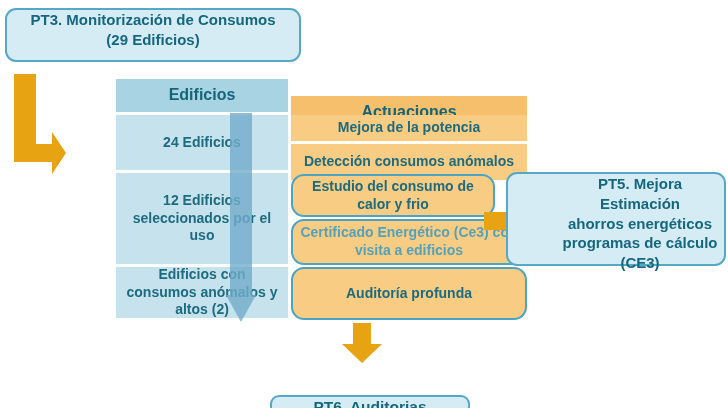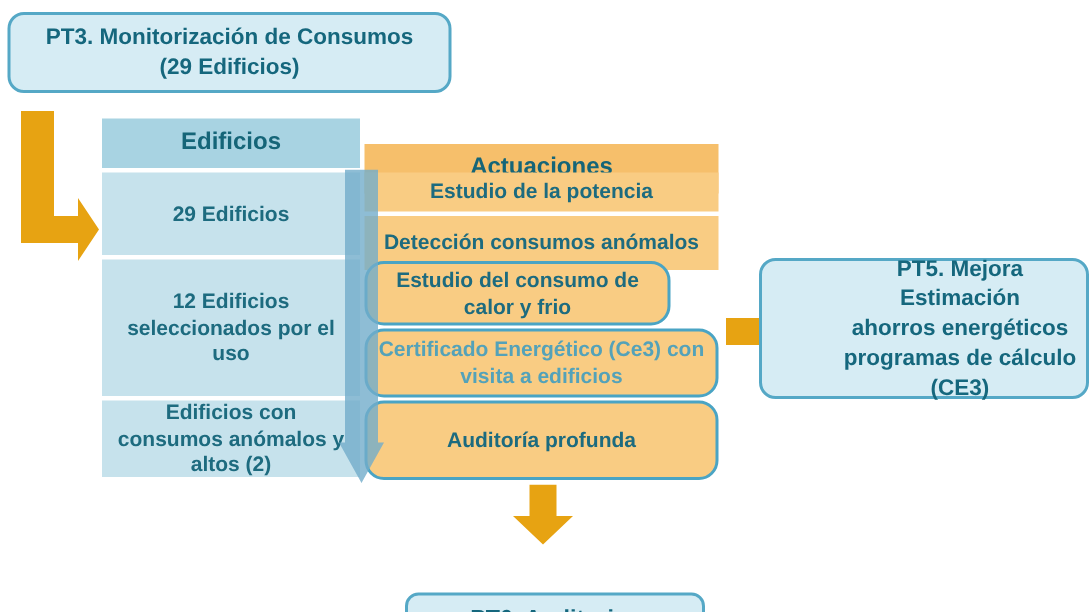--- a/index.html
+++ b/index.html
@@ -12,40 +12,40 @@
     overflow: hidden;
   }
   .box {
     position: absolute;
     background: #d6ecf4;
     border: 2.5px solid #55a8c6;
     border-radius: 11px;
     display: flex;
     flex-direction: column;
     align-items: center;
-    justify-content: center;
     text-align: center;
     color: #15677d;
     font-weight: 700;
     font-size: 15px;
     line-height: 1.32;
     box-sizing: border-box;
   }
   .cell {
     position: absolute;
     display: flex;
     align-items: center;
     justify-content: center;
     text-align: center;
     color: #1d6b7f;
     font-weight: 600;
     font-size: 14px;
     line-height: 1.28;
     box-sizing: border-box;
     padding: 0 6px;
+    margin-left: 48px;
   }
   .cell.blue   { background: #c6e2ec; }
   .cell.orange { background: #f9cc83; }
   .cell.hdr {
     font-weight: 700;
     font-size: 16px;
     color: #156578;
     padding: 0;
   }
   .cell.hdr.blue-h   { background: #a8d3e2; }
@@ -67,25 +67,25 @@
     <div>(29 Edificios)</div>
   </div>
 
   <svg class="arrow" style="left:10px; top:74px;" width="58" height="106" viewBox="0 0 58 106">
     <polygon points="4,0 26,0 26,70 42,70 42,58 56,79 42,100 42,88 4,88" fill="#e7a312"></polygon>
   </svg>
 
   <div class="cell hdr blue-h" style="left:68px; top:79px; width:172px; height:33px;">Edificios</div>
   <div class="cell hdr orange-h" style="left:243px; top:96px; width:236px; height:33px;">Actuaciones</div>
 
-  <div class="cell blue" style="left:68px; top:115px; width:172px; height:55px;">29 Edificios</div>
+  <div class="cell blue" style="left:68px; top:115px; width:172px; height:55px;">24 Edificios</div>
   <div class="cell blue" style="left:68px; top:173px; width:172px; height:91px;">12 Edificios seleccionados por el uso</div>
   <div class="cell blue" style="left:68px; top:267px; width:172px; height:51px;">Edificios con consumos anómalos y altos (2)</div>
 
-  <div class="cell orange" style="left:243px; top:115px; width:236px; height:26px;">Estudio de la potencia</div>
+  <div class="cell orange" style="left:243px; top:115px; width:236px; height:26px;">Mejora de la potencia</div>
   <div class="cell orange" style="left:243px; top:144px; width:236px; height:36px;">Detección consumos anómalos</div>
   <div class="cell orange outlined" style="left:243px; top:174px; width:204px; height:43px;">Estudio del consumo de calor y frio</div>
   <div class="cell orange outlined muted" style="left:243px; top:219px; width:236px; height:46px;">Certificado Energético (Ce3) con visita a edificios</div>
   <div class="cell orange outlined" style="left:243px; top:267px; width:236px; height:53px;">Auditoría profunda</div>
 
   <svg class="arrow" style="left:226px; top:113px;" width="30" height="210" viewBox="0 0 30 210">
     <polygon points="4,0 26,0 26,182 30,182 15,209 0,182 4,182" fill="#72acca" opacity="0.8"></polygon>
   </svg>
 
   <svg class="arrow" style="left:484px; top:201px;" width="45" height="40" viewBox="0 0 45 40">

